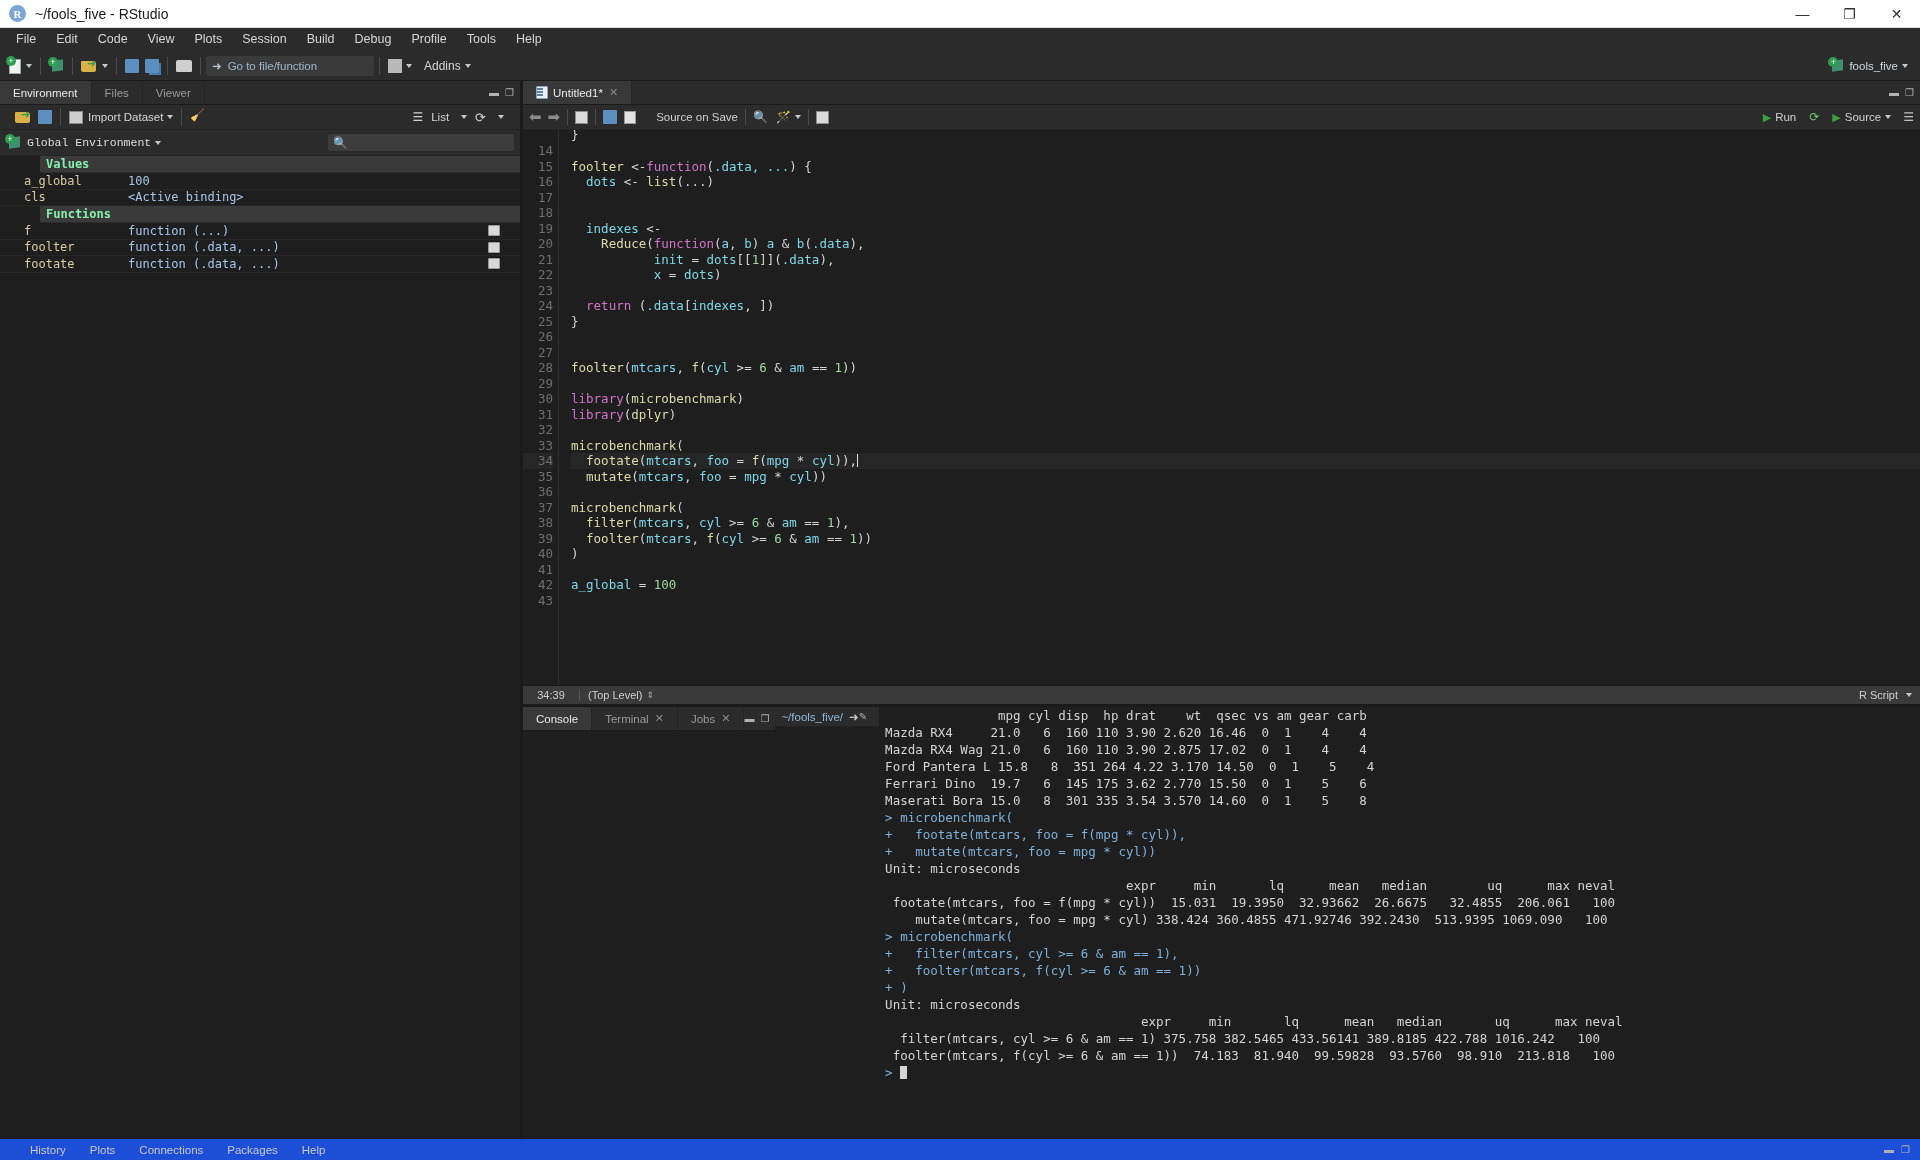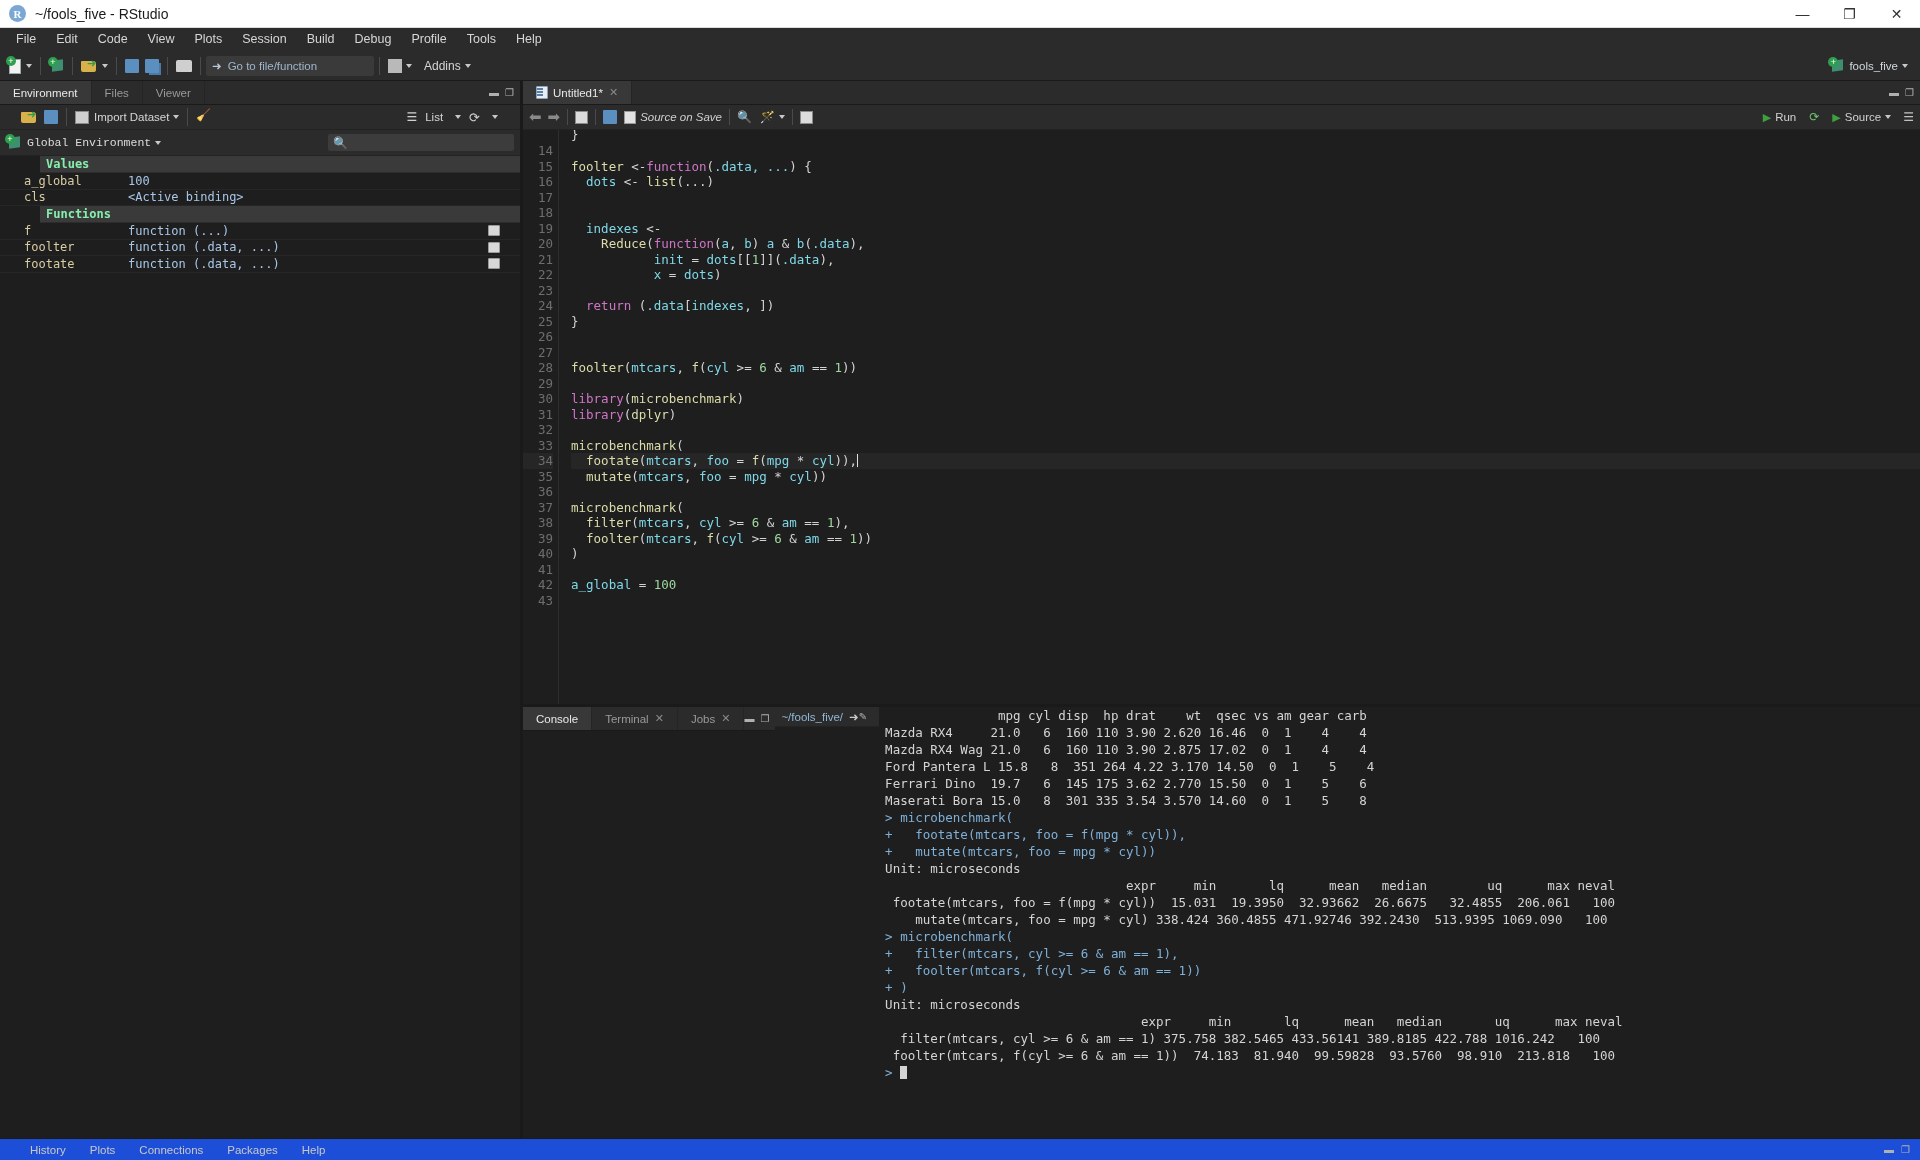--- a/index.html
+++ b/index.html
@@ -78,21 +78,21 @@
   }
   .ptab-icon::after {
     content: ''; position: absolute; left: 1px; top: 2px; width: 6px; height: 2px; background: #5a7fa5;
     box-shadow: 0 3px 0 #5a7fa5, 0 6px 0 #5a7fa5;
   }
   .pane-minmax { margin-left: auto; display: flex; align-items: center; padding-right: 6px; gap: 6px; }
   .mm-icon { color: #b0b0b0; font-size: 10px; line-height: 1; }
 
   
   .env-toolbar {
-    height: 25px; background: #2b2b2b; display: flex; align-items: center; padding: 0 18px;
+    height: 25px; background: #2b2b2b; display: flex; align-items: center; padding: 0 12px;
     border-bottom: 1px solid #232323;
   }
   .env-toolbar .lbl { color: #d6d6d6; font-size: 11.5px; }
   .env-right { margin-left: auto; display: flex; align-items: center; gap: 8px; padding-right: 4px; }
   .env-scope {
     height: 26px; background: #2b2b2b; display: flex; align-items: center; padding: 0 6px;
     border-bottom: 1px solid #232323;
   }
   .scope-lbl { color: #dcdcdc; font-size: 11.5px; margin-left: 6px; font-family: Liberation Mono, monospace; }
   .env-search {
@@ -116,21 +116,21 @@
     width: 12px; height: 11px; margin-right: 20px; background: #d8d8d8;
     border: 1px solid #999; border-radius: 1px; flex: 0 0 auto;
   }
 
   
   .editor-toolbar {
     height: 25px; background: #2b2b2b; display: flex; align-items: center; padding: 0 6px;
     border-bottom: 1px solid #232323;
   }
   .et-sep { width: 1px; height: 16px; background: #4a4a4a; margin: 0 7px; }
-  .et-lbl { color: #d0d0d0; font-size: 11.5px; margin-left: 4px; font-style: italic; }
+  .et-lbl { color: #d0d0d0; font-size: 11.5px; margin-left: 20px; }
   .et-right { margin-left: auto; display: flex; align-items: center; gap: 3px; }
   .et-chip { display: flex; align-items: center; color: #d0d0d0; font-size: 11.5px; padding: 2px 5px; }
 
   .code-area { flex: 1; background: #1e1e1e; position: relative; overflow: hidden; display: flex; }
   .gutter {
     width: 36px; background: #1e1e1e; text-align: right; padding-right: 5px;
     font-family: "DejaVu Sans Mono", monospace; font-size: 12.5px; color: #6e6e6e;
     padding-top: 3px; flex: 0 0 36px; border-right: 1px solid #2e2e2e;
   }
   .foldcol { width: 12px; background: #1e1e1e; flex: 0 0 12px; }
@@ -459,20 +459,31 @@
               <div class="gl">39</div>
               <div class="gl">40</div>
               <div class="gl">41</div>
               <div class="gl">42</div>
               <div class="gl">43</div>
             </div>
           <div class="foldcol"></div>
           <div class="codelines" id="codelines"><div class="ln" style="height: 10px; line-height: 4px;"><span class="op">}</span></div><div class="ln">&nbsp;</div><div class="ln"><span class="f">foolter </span><span class="op">&lt;-</span><span class="k">function</span><span class="op">(</span><span class="n">.data, ...</span><span class="op">) {</span></div><div class="ln"><span class="n">  dots </span><span class="op">&lt;- </span><span class="f">list</span><span class="op">(...)</span></div><div class="ln">&nbsp;</div><div class="ln">&nbsp;</div><div class="ln"><span class="n">  indexes </span><span class="op">&lt;-</span></div><div class="ln"><span class="f">    Reduce</span><span class="op">(</span><span class="k">function</span><span class="op">(</span><span class="n">a</span><span class="op">, </span><span class="n">b</span><span class="op">) </span><span class="n">a </span><span class="op">&amp; </span><span class="n">b</span><span class="op">(</span><span class="n">.data</span><span class="op">),</span></div><div class="ln"><span class="n">           init </span><span class="op">= </span><span class="n">dots</span><span class="op">[[</span><span class="num">1</span><span class="op">]](</span><span class="n">.data</span><span class="op">),</span></div><div class="ln"><span class="n">           x </span><span class="op">= </span><span class="n">dots</span><span class="op">)</span></div><div class="ln">&nbsp;</div><div class="ln"><span class="k">  return </span><span class="op">(</span><span class="n">.data</span><span class="op">[</span><span class="n">indexes</span><span class="op">, ])</span></div><div class="ln"><span class="op">}</span></div><div class="ln">&nbsp;</div><div class="ln">&nbsp;</div><div class="ln"><span class="f">foolter</span><span class="op">(</span><span class="n">mtcars</span><span class="op">, </span><span class="f">f</span><span class="op">(</span><span class="n">cyl </span><span class="op">&gt;= </span><span class="num">6</span><span class="op"> &amp; </span><span class="n">am </span><span class="op">== </span><span class="num">1</span><span class="op">))</span></div><div class="ln">&nbsp;</div><div class="ln"><span class="k">library</span><span class="op">(</span><span class="f">microbenchmark</span><span class="op">)</span></div><div class="ln"><span class="k">library</span><span class="op">(</span><span class="f">dplyr</span><span class="op">)</span></div><div class="ln">&nbsp;</div><div class="ln"><span class="f">microbenchmark</span><span class="op">(</span></div><div class="ln cur-line"><span class="f">  footate</span><span class="op">(</span><span class="n">mtcars</span><span class="op">, </span><span class="n">foo </span><span class="op">= </span><span class="f">f</span><span class="op">(</span><span class="n">mpg </span><span class="op">* </span><span class="n">cyl</span><span class="op">)),</span><span class="caretbar"></span></div><div class="ln"><span class="f">  mutate</span><span class="op">(</span><span class="n">mtcars</span><span class="op">, </span><span class="n">foo </span><span class="op">= </span><span class="n">mpg </span><span class="op">* </span><span class="n">cyl</span><span class="op">))</span></div><div class="ln">&nbsp;</div><div class="ln"><span class="f">microbenchmark</span><span class="op">(</span></div><div class="ln"><span class="f">  filter</span><span class="op">(</span><span class="n">mtcars</span><span class="op">, </span><span class="n">cyl </span><span class="op">&gt;= </span><span class="num">6</span><span class="op"> &amp; </span><span class="n">am </span><span class="op">== </span><span class="num">1</span><span class="op">),</span></div><div class="ln"><span class="f">  foolter</span><span class="op">(</span><span class="n">mtcars</span><span class="op">, </span><span class="f">f</span><span class="op">(</span><span class="n">cyl </span><span class="op">&gt;= </span><span class="num">6</span><span class="op"> &amp; </span><span class="n">am </span><span class="op">== </span><span class="num">1</span><span class="op">))</span></div><div class="ln"><span class="op">)</span></div><div class="ln">&nbsp;</div><div class="ln"><span class="n">a_global </span><span class="op">= </span><span class="num">100</span></div><div class="ln">&nbsp;</div></div>
         </div>
 
+        <div class="editor-status">
+          <div class="es-pos">34:39</div>
+          <div class="es-scope">
+            <span>(Top Level)</span>
+            <span style="font-size:9px;color:#aaa;">⇕</span>
+          </div>
+          <div class="es-right">
+            <span>R Script</span>
+            <span class="caret"></span>
+          </div>
+        </div>
       </div>
 
       <div class="console-wrap">
         <div class="pane-tabs">
           <div class="ptab active">
             <span>Console</span>
           </div>
           <div class="ptab">
             <span>Terminal</span>
             <span class="tabclose">✕</span>

